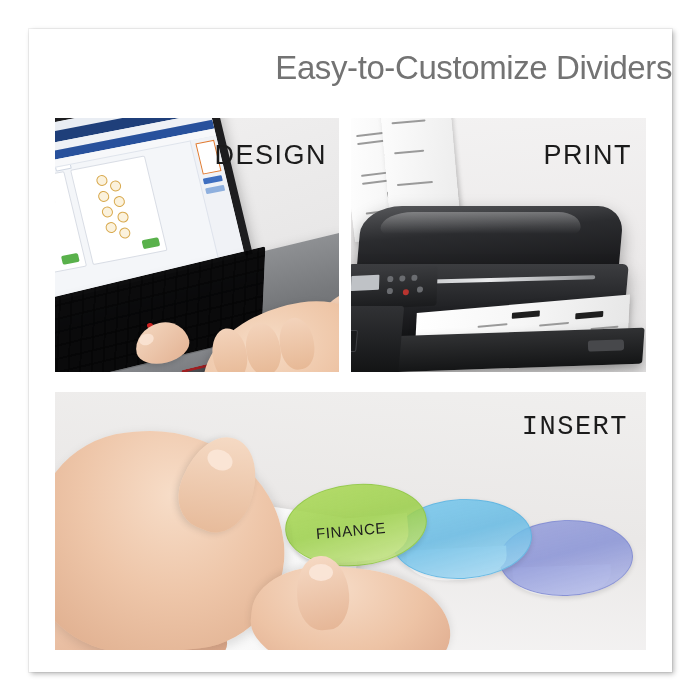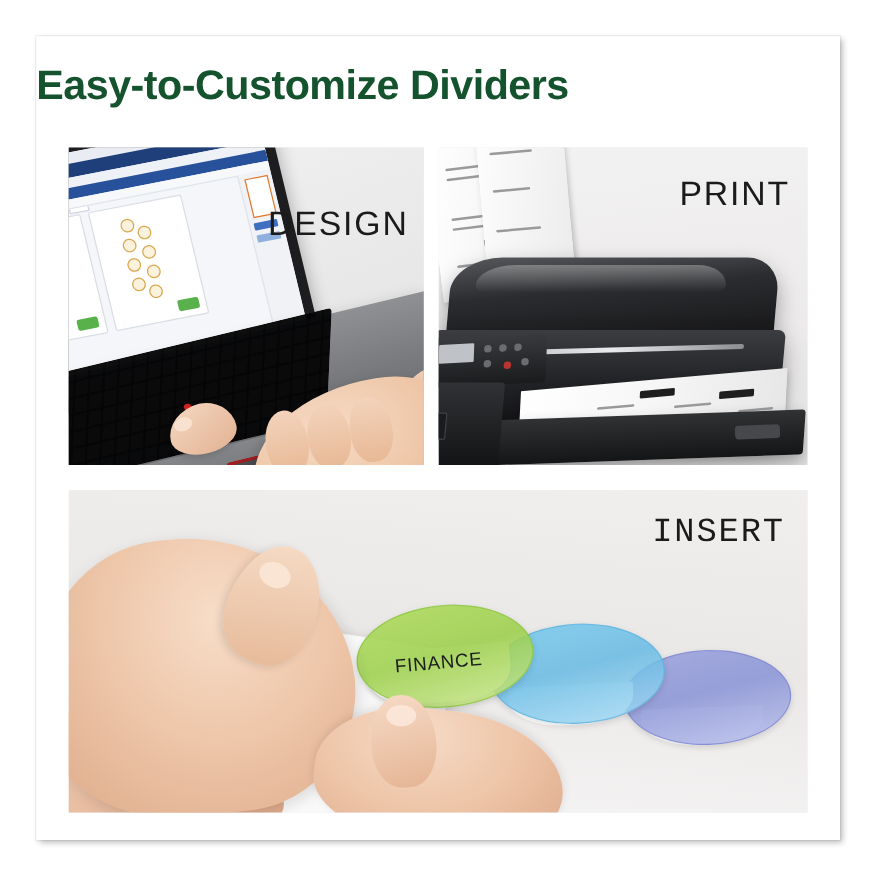--- a/index.html
+++ b/index.html
@@ -13,38 +13,38 @@
 
   
   .card{
     position:absolute;left:29px;top:29px;width:643px;height:643px;
     background:#ffffff;
     box-shadow:2px 2px 5px rgba(0,0,0,.28), 0 0 0 1px rgba(0,0,0,.05);
   }
 
   
   .headline{
-    position:absolute;left:0;top:20px;width:643px;text-align:left;
-    color:#14532d;
-    font-size:33px;font-weight:bold;letter-spacing:-.4px;
+    position:absolute;left:0;top:20px;width:643px;text-align:right;
+    color:#737373;
+    font-size:33px;font-weight:normal;letter-spacing:-.4px;
     white-space:nowrap;
   }
 
   
   .panel{position:absolute;overflow:hidden;background:#eceaea;}
   #panel-design{left:26px;top:89px;width:284px;height:254px;}
   #panel-print {left:322px;top:89px;width:295px;height:254px;}
   #panel-insert{left:26px;top:363px;width:591px;height:258px;}
 
   .panel-label{
     position:absolute;z-index:40;
     color:#1b1b1b;font-size:27px;font-weight:400;letter-spacing:1.5px;
     font-family:"Liberation Sans","DejaVu Sans",sans-serif;
   }
-  #label-design{right:12px;top:22px;margin-top:24px;}
+  #label-design{right:12px;top:22px;}
   #label-print {right:14px;top:22px;}
   #label-insert{right:18px;top:20px;font-family:Liberation Mono, monospace;}
 
   
   .p1-bg{position:absolute;inset:0;
     background:linear-gradient(160deg,#f2f1f1 0%,#e9e8e8 55%,#dedddd 100%);}
   
   .lt-screen{
     position:absolute;left:-74px;top:-12px;width:258px;height:212px;
     background:#1d1d1f;border-radius:5px;

